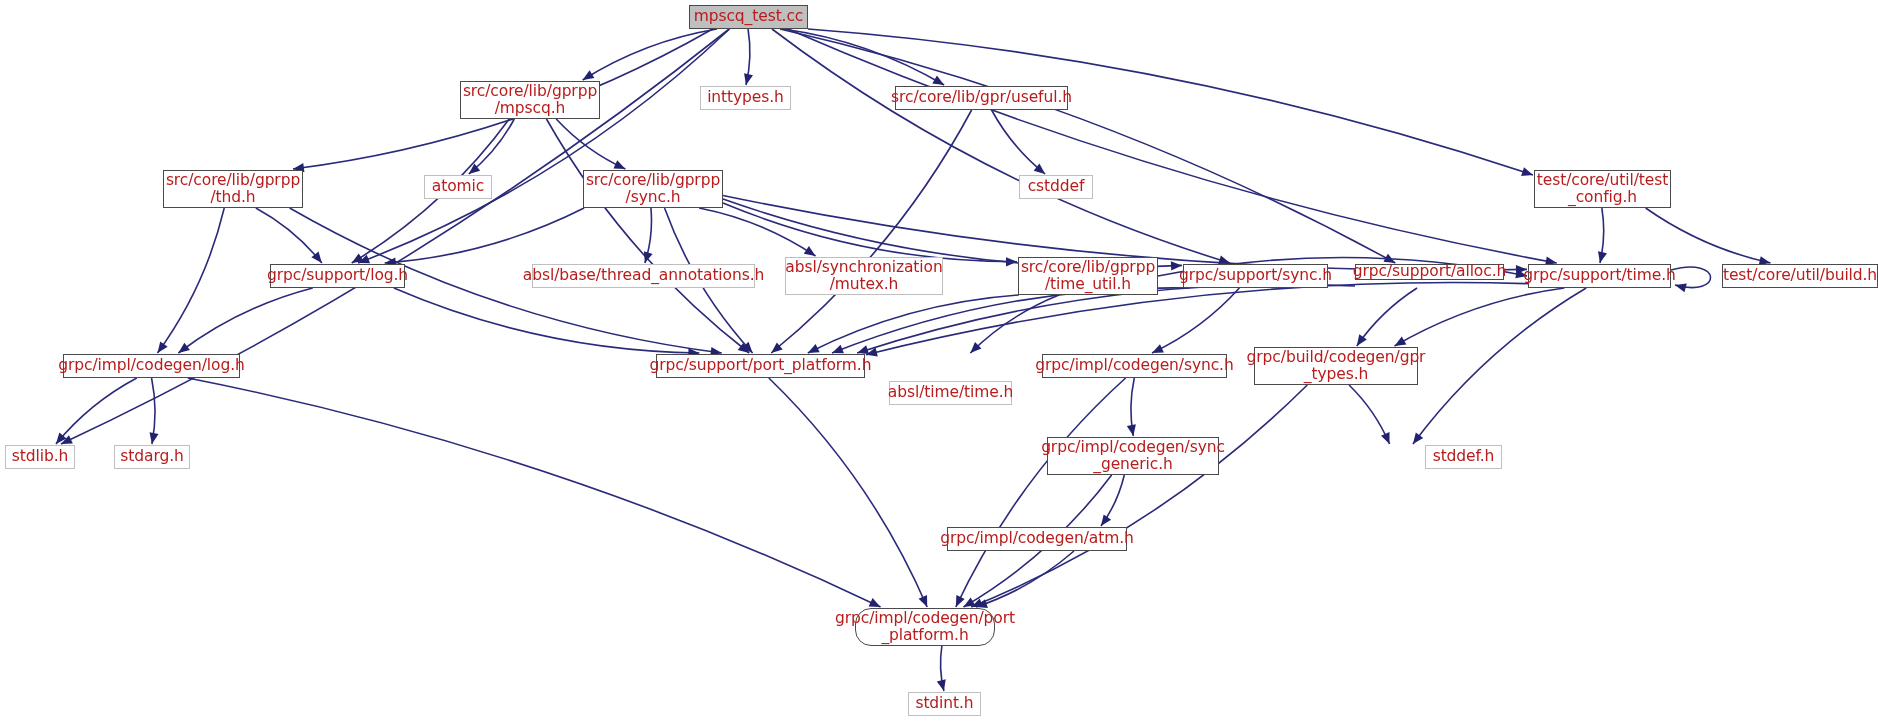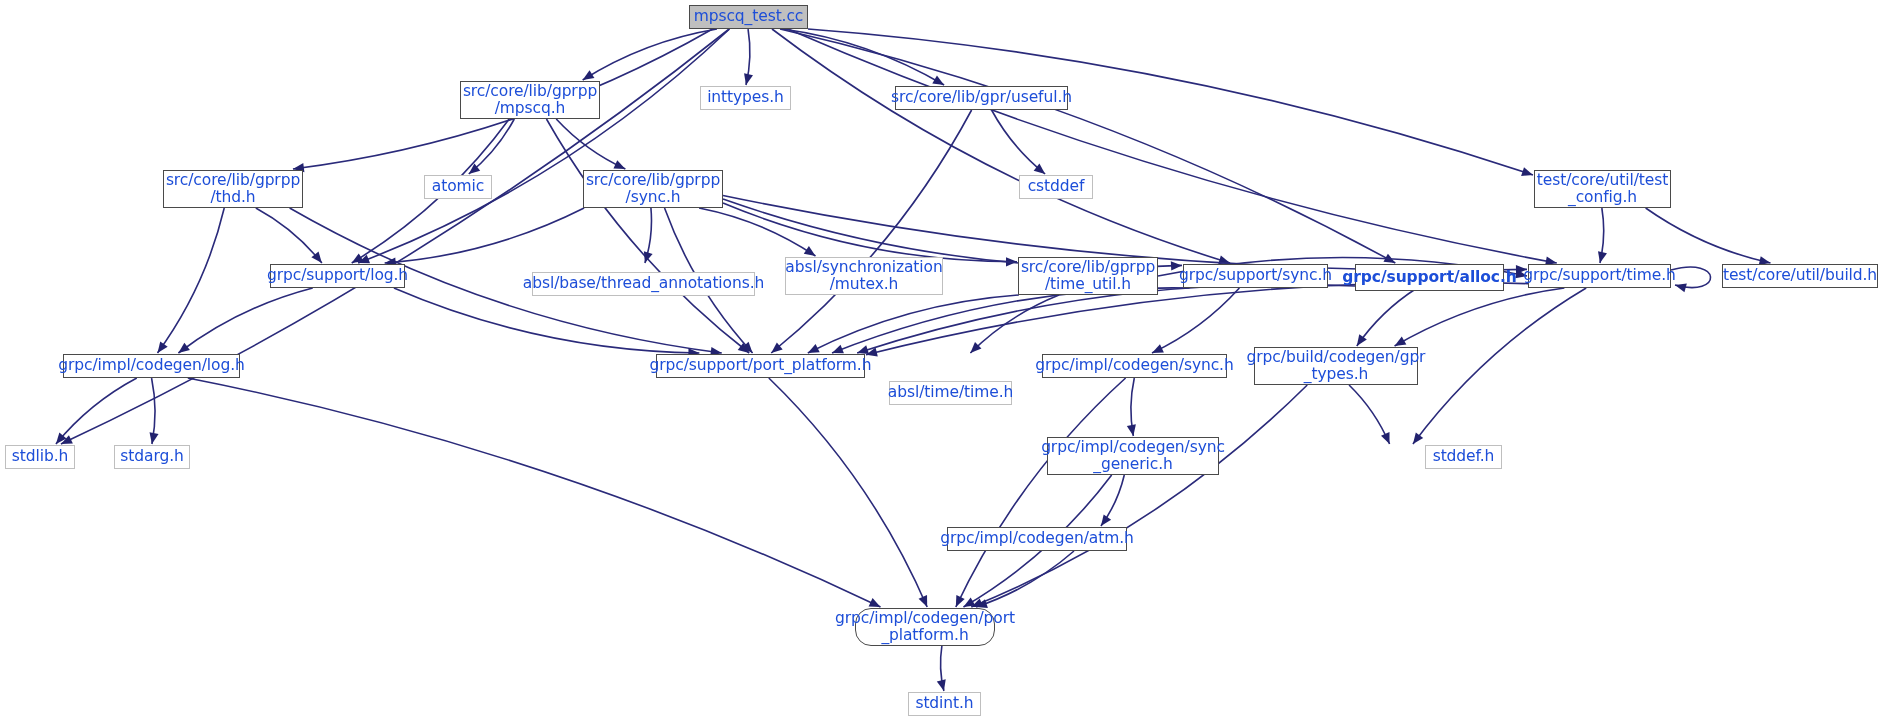--- a/index.html
+++ b/index.html
@@ -33,21 +33,21 @@
   }
   .node {
     position: absolute;
     box-sizing: border-box;
     display: flex;
     align-items: center;
     justify-content: center;
     text-align: center;
     background: #ffffff;
     border: 1px solid #bfbfbf;
-    color: #1d4ed8;
+    color: #b91c1c;
     font-size: 15.5px;
     line-height: 1.12;
     white-space: pre;
     letter-spacing: -0.1px;
   }
   .node.strong {
     border: 1.6px solid #4a4a4a;
   }
   .node.root {
     background: #bfbfbf;
@@ -178,27 +178,27 @@
       <div class="node strong" style="left: 895px; top: 86px; width: 173px; height: 24px;"><span class="node-label">src/core/lib/gpr/useful.h</span></div>
       <div class="node strong" style="left: 1534px; top: 170px; width: 137px; height: 38px;"><span class="node-label">test/core/util/test
 _config.h</span></div>
       <div class="node strong" style="left: 163px; top: 170px; width: 140px; height: 38px;"><span class="node-label">src/core/lib/gprpp
 /thd.h</span></div>
       <div class="node " style="left: 424px; top: 175px; width: 68px; height: 24px;"><span class="node-label">atomic</span></div>
       <div class="node strong" style="left: 583px; top: 170px; width: 140px; height: 38px;"><span class="node-label">src/core/lib/gprpp
 /sync.h</span></div>
       <div class="node " style="left: 1019px; top: 175px; width: 74px; height: 24px;"><span class="node-label">cstddef</span></div>
       <div class="node strong" style="left: 270px; top: 264px; width: 135px; height: 24px;"><span class="node-label">grpc/support/log.h</span></div>
-      <div class="node " style="left: 532px; top: 264px; width: 223px; height: 24px; margin-top: 8px;"><span class="node-label">absl/base/thread_annotations.h</span></div>
+      <div class="node " style="left: 532px; top: 264px; width: 223px; height: 24px;"><span class="node-label">absl/base/thread_annotations.h</span></div>
       <div class="node " style="left: 785px; top: 257px; width: 158px; height: 38px;"><span class="node-label">absl/synchronization
 /mutex.h</span></div>
       <div class="node strong" style="left: 1018px; top: 257px; width: 140px; height: 38px;"><span class="node-label">src/core/lib/gprpp
 /time_util.h</span></div>
       <div class="node strong" style="left: 1183px; top: 264px; width: 145px; height: 24px;"><span class="node-label">grpc/support/sync.h</span></div>
-      <div class="node strong" style="left: 1355px; top: 264px; width: 149px; height: 27px; font-weight: bold;"><span class="node-label">grpc/support/alloc.h</span></div>
+      <div class="node strong" style="left: 1355px; top: 264px; width: 149px; height: 16px;"><span class="node-label">grpc/support/alloc.h</span></div>
       <div class="node strong" style="left: 1528px; top: 264px; width: 143px; height: 24px;"><span class="node-label">grpc/support/time.h</span></div>
       <div class="node strong" style="left: 1722px; top: 264px; width: 156px; height: 24px;"><span class="node-label">test/core/util/build.h</span></div>
       <div class="node strong" style="left: 63px; top: 354px; width: 177px; height: 24px;"><span class="node-label">grpc/impl/codegen/log.h</span></div>
       <div class="node strong" style="left: 656px; top: 354px; width: 209px; height: 24px;"><span class="node-label">grpc/support/port_platform.h</span></div>
       <div class="node " style="left: 889px; top: 354px; width: 123px; height: 24px; margin-top: 27px;"><span class="node-label">absl/time/time.h</span></div>
       <div class="node strong" style="left: 1042px; top: 354px; width: 185px; height: 24px;"><span class="node-label">grpc/impl/codegen/sync.h</span></div>
       <div class="node strong" style="left: 1254px; top: 347px; width: 164px; height: 38px;"><span class="node-label">grpc/build/codegen/gpr
 _types.h</span></div>
       <div class="node " style="left: 5px; top: 445px; width: 70px; height: 24px;"><span class="node-label">stdlib.h</span></div>
       <div class="node " style="left: 114px; top: 445px; width: 76px; height: 24px;"><span class="node-label">stdarg.h</span></div>

